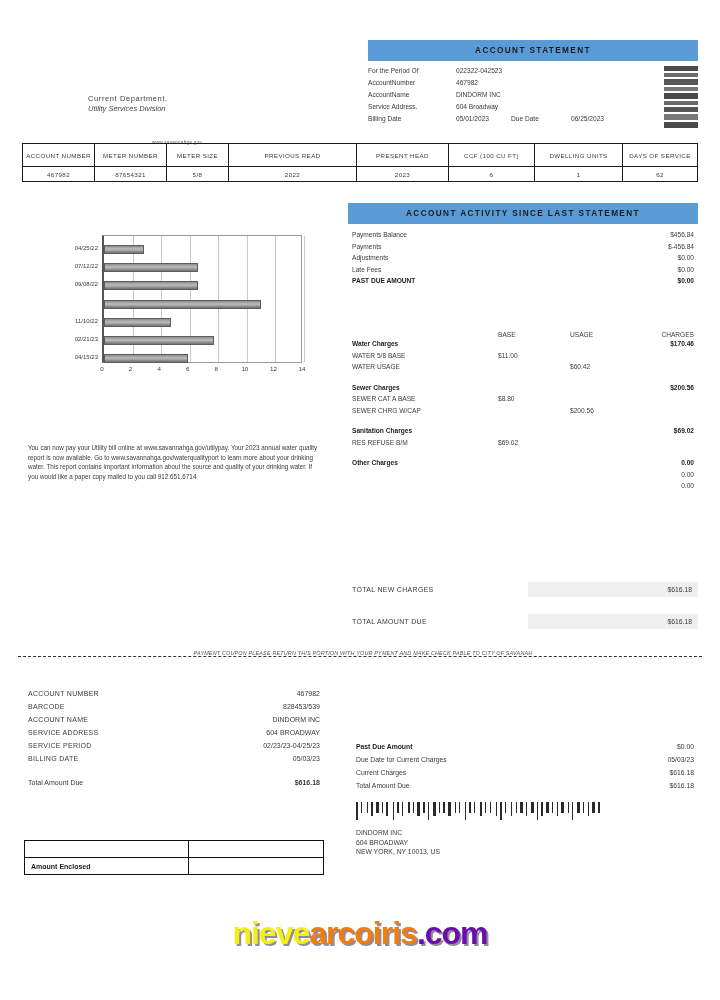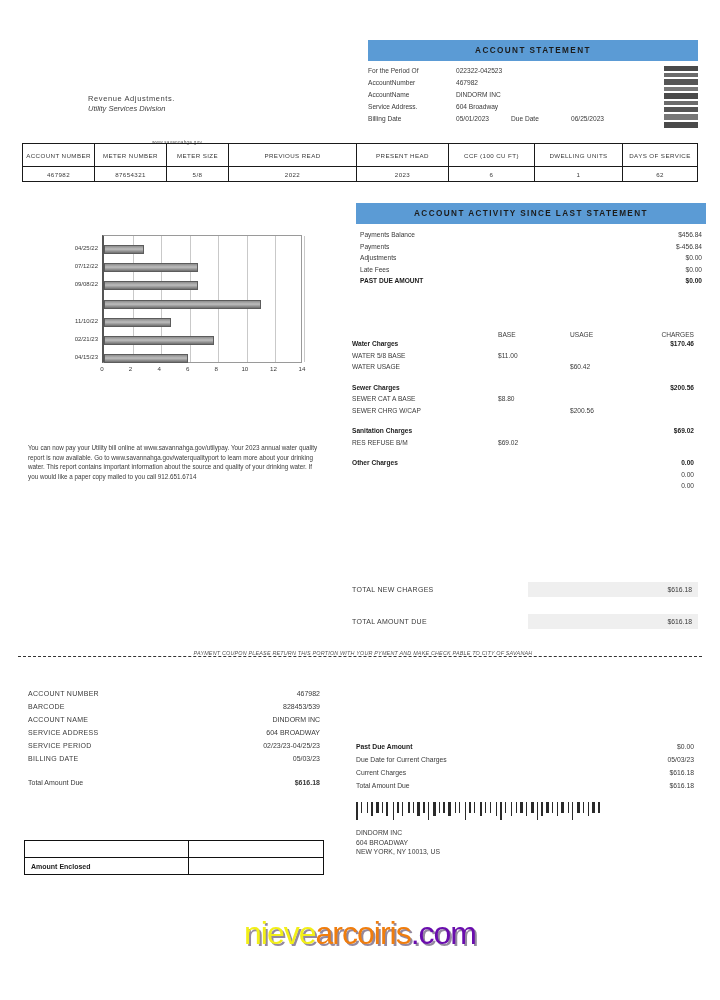--- a/index.html
+++ b/index.html
@@ -82,21 +82,21 @@
   }
   .xaxis { position:absolute; left:78px; top:156px; width:200px; height:12px; }
   .xtick { position:absolute; font-size:6.2px; color:#3a3a3a; transform:translateX(-50%); }
 
   
   .msgs { position:absolute; left:24px; top:437px; width:300px; }
   .msgs .blue-bar { text-align:left; padding-left:8px; letter-spacing:1.2px; }
   .msgs-body { font-size:6.3px; line-height:9.6px; color:#3a3a3a; padding:6px 4px 0 4px; }
 
   
-  .activity { position:absolute; left:356px; top:203px; width:350px; }
+  .activity { position:absolute; left:348px; top:203px; width:350px; }
   .kv { display:flex; justify-content:space-between; font-size:6.6px; line-height:11.5px; padding:0 4px; }
   .kv.first { margin-top:5px; }
   .kv.bold { font-weight:bold; color:#1c1c1c; }
 
   
   .summary { position:absolute; left:348px; top:326px; width:350px; }
   .sum-head { display:flex; font-size:6.6px; margin-top:5px; color:#3a3a3a; }
   .c-name { width:150px; padding-left:4px; }
   .c-base { width:72px; text-align:left; }
   .c-use  { width:72px; text-align:left; }
@@ -144,36 +144,36 @@
   .stub-lbl { width:230px; }
   .stub-lbl.bold { font-weight:bold; color:#1c1c1c; }
   .stub-val { flex:1; text-align:right; padding-right:4px; }
   .stub-barcode { margin-top:10px; height:18px; width:290px; position:relative; }
   .stub-barcode i { position:absolute; top:0; background:#2a2a2a; }
   .stub-addr { margin-top:8px; font-size:6.8px; line-height:9.5px; color:#3a3a3a; }
 
   
   .watermark {
     position:absolute; left:0; top:915px; width:720px; text-align:center;
-    font-size:32px; font-weight:normal; font-family:"Liberation Sans", sans-serif;
+    font-size:32px; font-weight:bold; font-family:"Liberation Sans", sans-serif;
     letter-spacing:-1px;
     text-shadow:2px 2px 0 rgba(60,40,80,0.55);
   }
   .wm1 { color:#f2ef17; }
   .wm2 { color:#f07d0d; }
   .wm3 { color:#6a0dad; }
 </style>
 </head>
 <body>
 
 <div class="page">
 
   <div class="header">
     <div class="dept">
-      <div class="l1">Revenue Adjustments.</div>
+      <div class="l1">Current Department.</div>
       <div>Utility Services Division</div>
     </div>
     <div class="website">www.savannahga.gov</div>
 
     <div class="stmt">
       <div class="blue-bar stmt-title">ACCOUNT STATEMENT</div>
       <div class="stmt-rows">
         <div class="stmt-row">
           <span class="stmt-lbl">For the Period Of</span>
           <span class="stmt-val">022322-042523</span>

